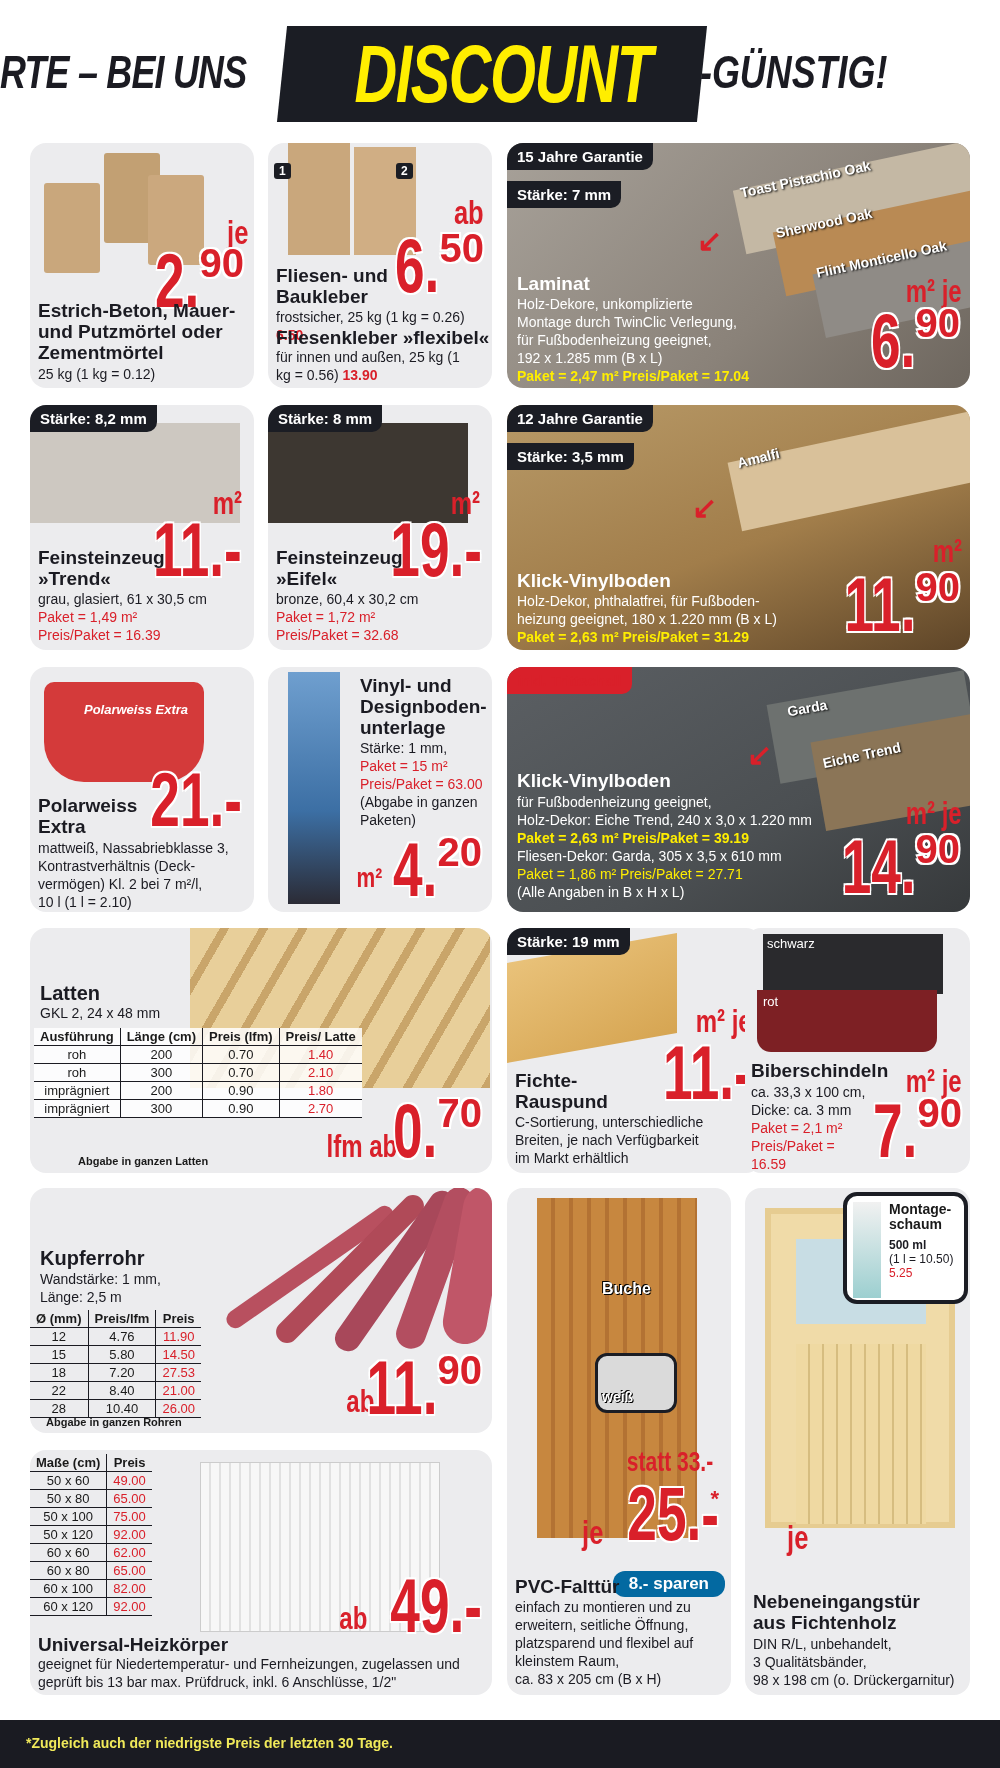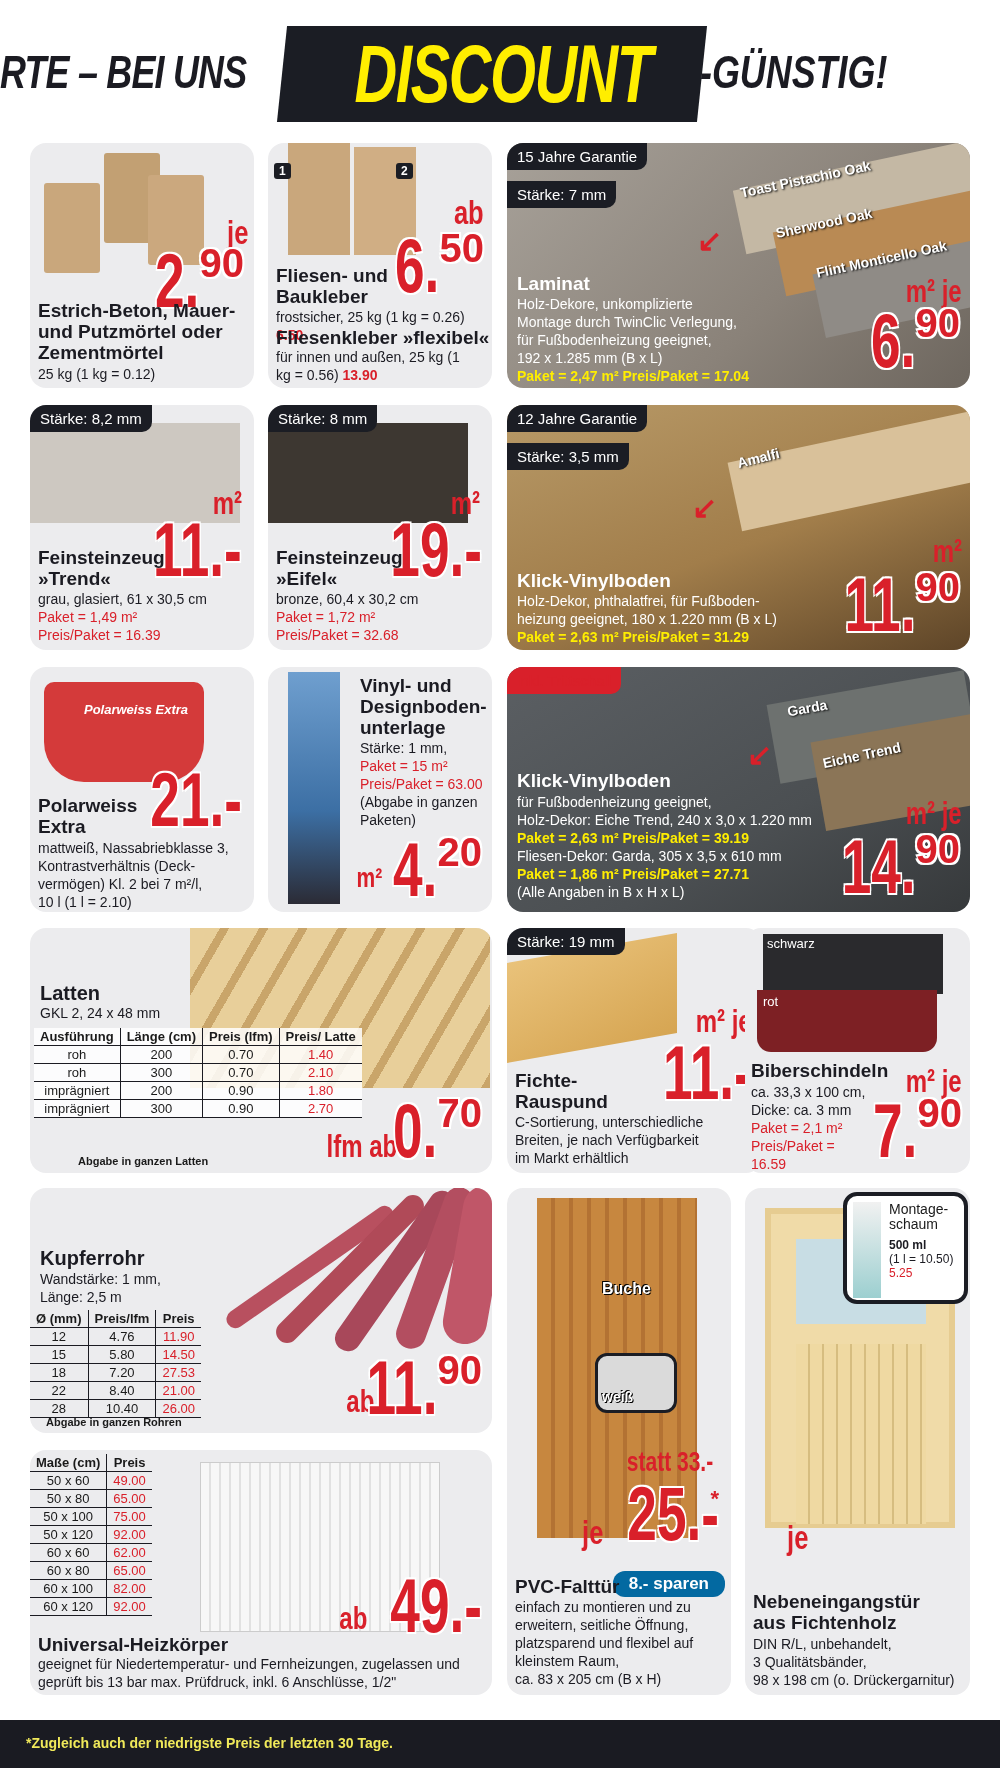--- a/index.html
+++ b/index.html
@@ -3,21 +3,21 @@
 <meta charset="utf-8">
 <style>
 *{box-sizing:border-box;margin:0;padding:0}
 body{width:1000px;height:1768px;background:#fff;font-family:"Liberation Sans",sans-serif;position:relative;overflow:hidden;color:#1a1a1a}
 .header{position:absolute;left:0;top:0;width:1000px;height:130px}
 .hd-left{position:absolute;left:0;top:45px;font-weight:900;font-style:italic;font-size:46px;color:#1b1b22;transform:scaleX(.78);transform-origin:left;letter-spacing:-1px}
 .hd-box{position:absolute;left:282px;top:26px;width:420px;height:96px;background:#1b1d24;transform:skewX(-6deg)}
 .hd-disc{position:absolute;left:300px;top:30px;width:390px;text-align:center;font-weight:900;font-style:italic;font-size:82px;color:#ffee00;transform:scaleX(.72);letter-spacing:-2px;line-height:88px}
 .hd-right{position:absolute;left:700px;top:45px;font-weight:900;font-style:italic;font-size:46px;color:#1b1b22;transform:scaleX(.78);transform-origin:left}
 .card{position:absolute;background:#ececee;border-radius:16px;overflow:hidden}
-.tag{position:absolute;left:0;background:#1b1d24;color:#fff;font-weight:400;font-size:15px;padding:5px 10px;border-radius:0 0 10px 0;transform-origin:left}
+.tag{position:absolute;left:0;background:#1b1d24;color:#fff;font-weight:700;font-size:15px;padding:5px 10px;border-radius:0 0 10px 0;transform-origin:left}
 .tag.red{background:#d9202a}
 .title{font-weight:900;font-size:19px;line-height:21px;color:#1b1b22}
 .txt{font-size:14px;line-height:18px;color:#1b1b22}
 .red{color:#d9202a}
 .yel{color:#ffee00}
 .w{color:#fff}
 .price{position:absolute;color:#d9202a;font-weight:900;line-height:1;text-shadow:2px 2px 0 #fff,-2px -2px 0 #fff,2px -2px 0 #fff,-2px 2px 0 #fff}
 .pbig{font-size:76px;display:inline-block;transform:scaleX(.7);transform-origin:right bottom}
 .psup{font-size:40px;vertical-align:top}
 .unit{position:absolute;color:#d9202a;font-weight:900;font-size:32px;transform:scaleX(.75);transform-origin:right}
@@ -169,21 +169,21 @@
   <div class="abs" style="left:310px;top:60px;width:170px;height:90px;background:#8b7557;transform:rotate(-10deg)"></div>
   <div class="abs w" style="left:280px;top:33px;font-weight:700;font-size:14px;transform:rotate(-10deg);text-shadow:1px 1px 2px #000">Garda</div>
   <div class="abs w" style="left:315px;top:80px;font-weight:700;font-size:14px;transform:rotate(-12deg);text-shadow:1px 1px 2px #000">Eiche Trend</div>
   <div class="abs" style="left:240px;top:70px;color:#d9202a;font-size:30px;font-weight:900">↙</div>
   <div class="abs title w" style="left:10px;top:103px">Klick-Vinylboden</div>
   <div class="abs txt w" style="left:10px;top:126px;width:300px">
     <div>für Fußbodenheizung geeignet,</div>
     <div>Holz-Dekor: Eiche Trend, 240 x 3,0 x 1.220 mm</div>
     <div class="yel" style="font-weight:700">Paket = 2,63 m²   Preis/Paket = 39.19</div>
     <div>Fliesen-Dekor: Garda, 305 x 3,5 x 610 mm</div>
-    <div class="yel" style="font-weight:700">Paket = 1,86 m²   Preis/Paket = 27.71</div>
+    <div class="yel" style="font-weight:400">Paket = 1,86 m²   Preis/Paket = 27.71</div>
     <div>(Alle Angaben in B x H x L)</div>
   </div>
   <div class="unit" style="right:8px;top:128px">m² je</div>
   <div class="price" style="right:10px;top:162px"><span class="pbig">14.</span><span class="psup">90</span></div>
 </div>
 
 <div class="card" style="left:30px;top:928px;width:462px;height:245px">
   <div class="abs" style="left:160px;top:0;width:300px;height:160px;background:repeating-linear-gradient(120deg,#e8cf9a 0 26px,#c9a56a 26px 34px)"></div>
   <div class="abs title" style="left:10px;top:55px;font-size:20px">Latten</div>
   <div class="abs txt" style="left:10px;top:76px">GKL 2, 24 x 48 mm</div>
@@ -379,21 +379,21 @@
   </div>
 </div>
 
 <div class="card" style="left:745px;top:1188px;width:225px;height:507px">
   <div class="abs" style="left:20px;top:20px;width:190px;height:320px;background:#f0dba8;border:6px solid #e6cc91">
     <div class="abs" style="left:25px;top:25px;width:130px;height:85px;background:#c8dde4"></div>
     <div class="abs" style="left:25px;top:130px;width:130px;height:180px;background:repeating-linear-gradient(90deg,#efd9a2 0 12px,#d6bd80 12px 14px)"></div>
   </div>
   <div class="abs" style="left:98px;top:4px;width:125px;height:112px;background:#fff;border:4px solid #1b1d24;border-radius:14px">
     <div class="abs" style="left:6px;top:6px;width:28px;height:96px;background:linear-gradient(#f1f1f1,#9ccfd0)"></div>
-    <div class="abs" style="left:42px;top:6px;width:78px;font-weight:400;font-size:14px;line-height:15px">Montage-schaum</div>
+    <div class="abs" style="left:42px;top:6px;width:78px;font-weight:700;font-size:14px;line-height:15px">Montage-schaum</div>
     <div class="abs txt" style="left:42px;top:42px;font-size:12px;line-height:14px">
       <div style="font-weight:700">500 ml</div>
       <div>(1 l = 10.50)</div>
       <div class="red" style="font-weight:400">5.25</div>
     </div>
   </div>
   <div class="unit" style="right:162px;top:330px;font-size:34px">je</div>
   <div class="abs title" style="left:8px;top:403px;width:170px">Nebeneingangstür aus Fichtenholz</div>
   <div class="abs txt" style="left:8px;top:447px">
     <div>DIN R/L, unbehandelt,</div>

